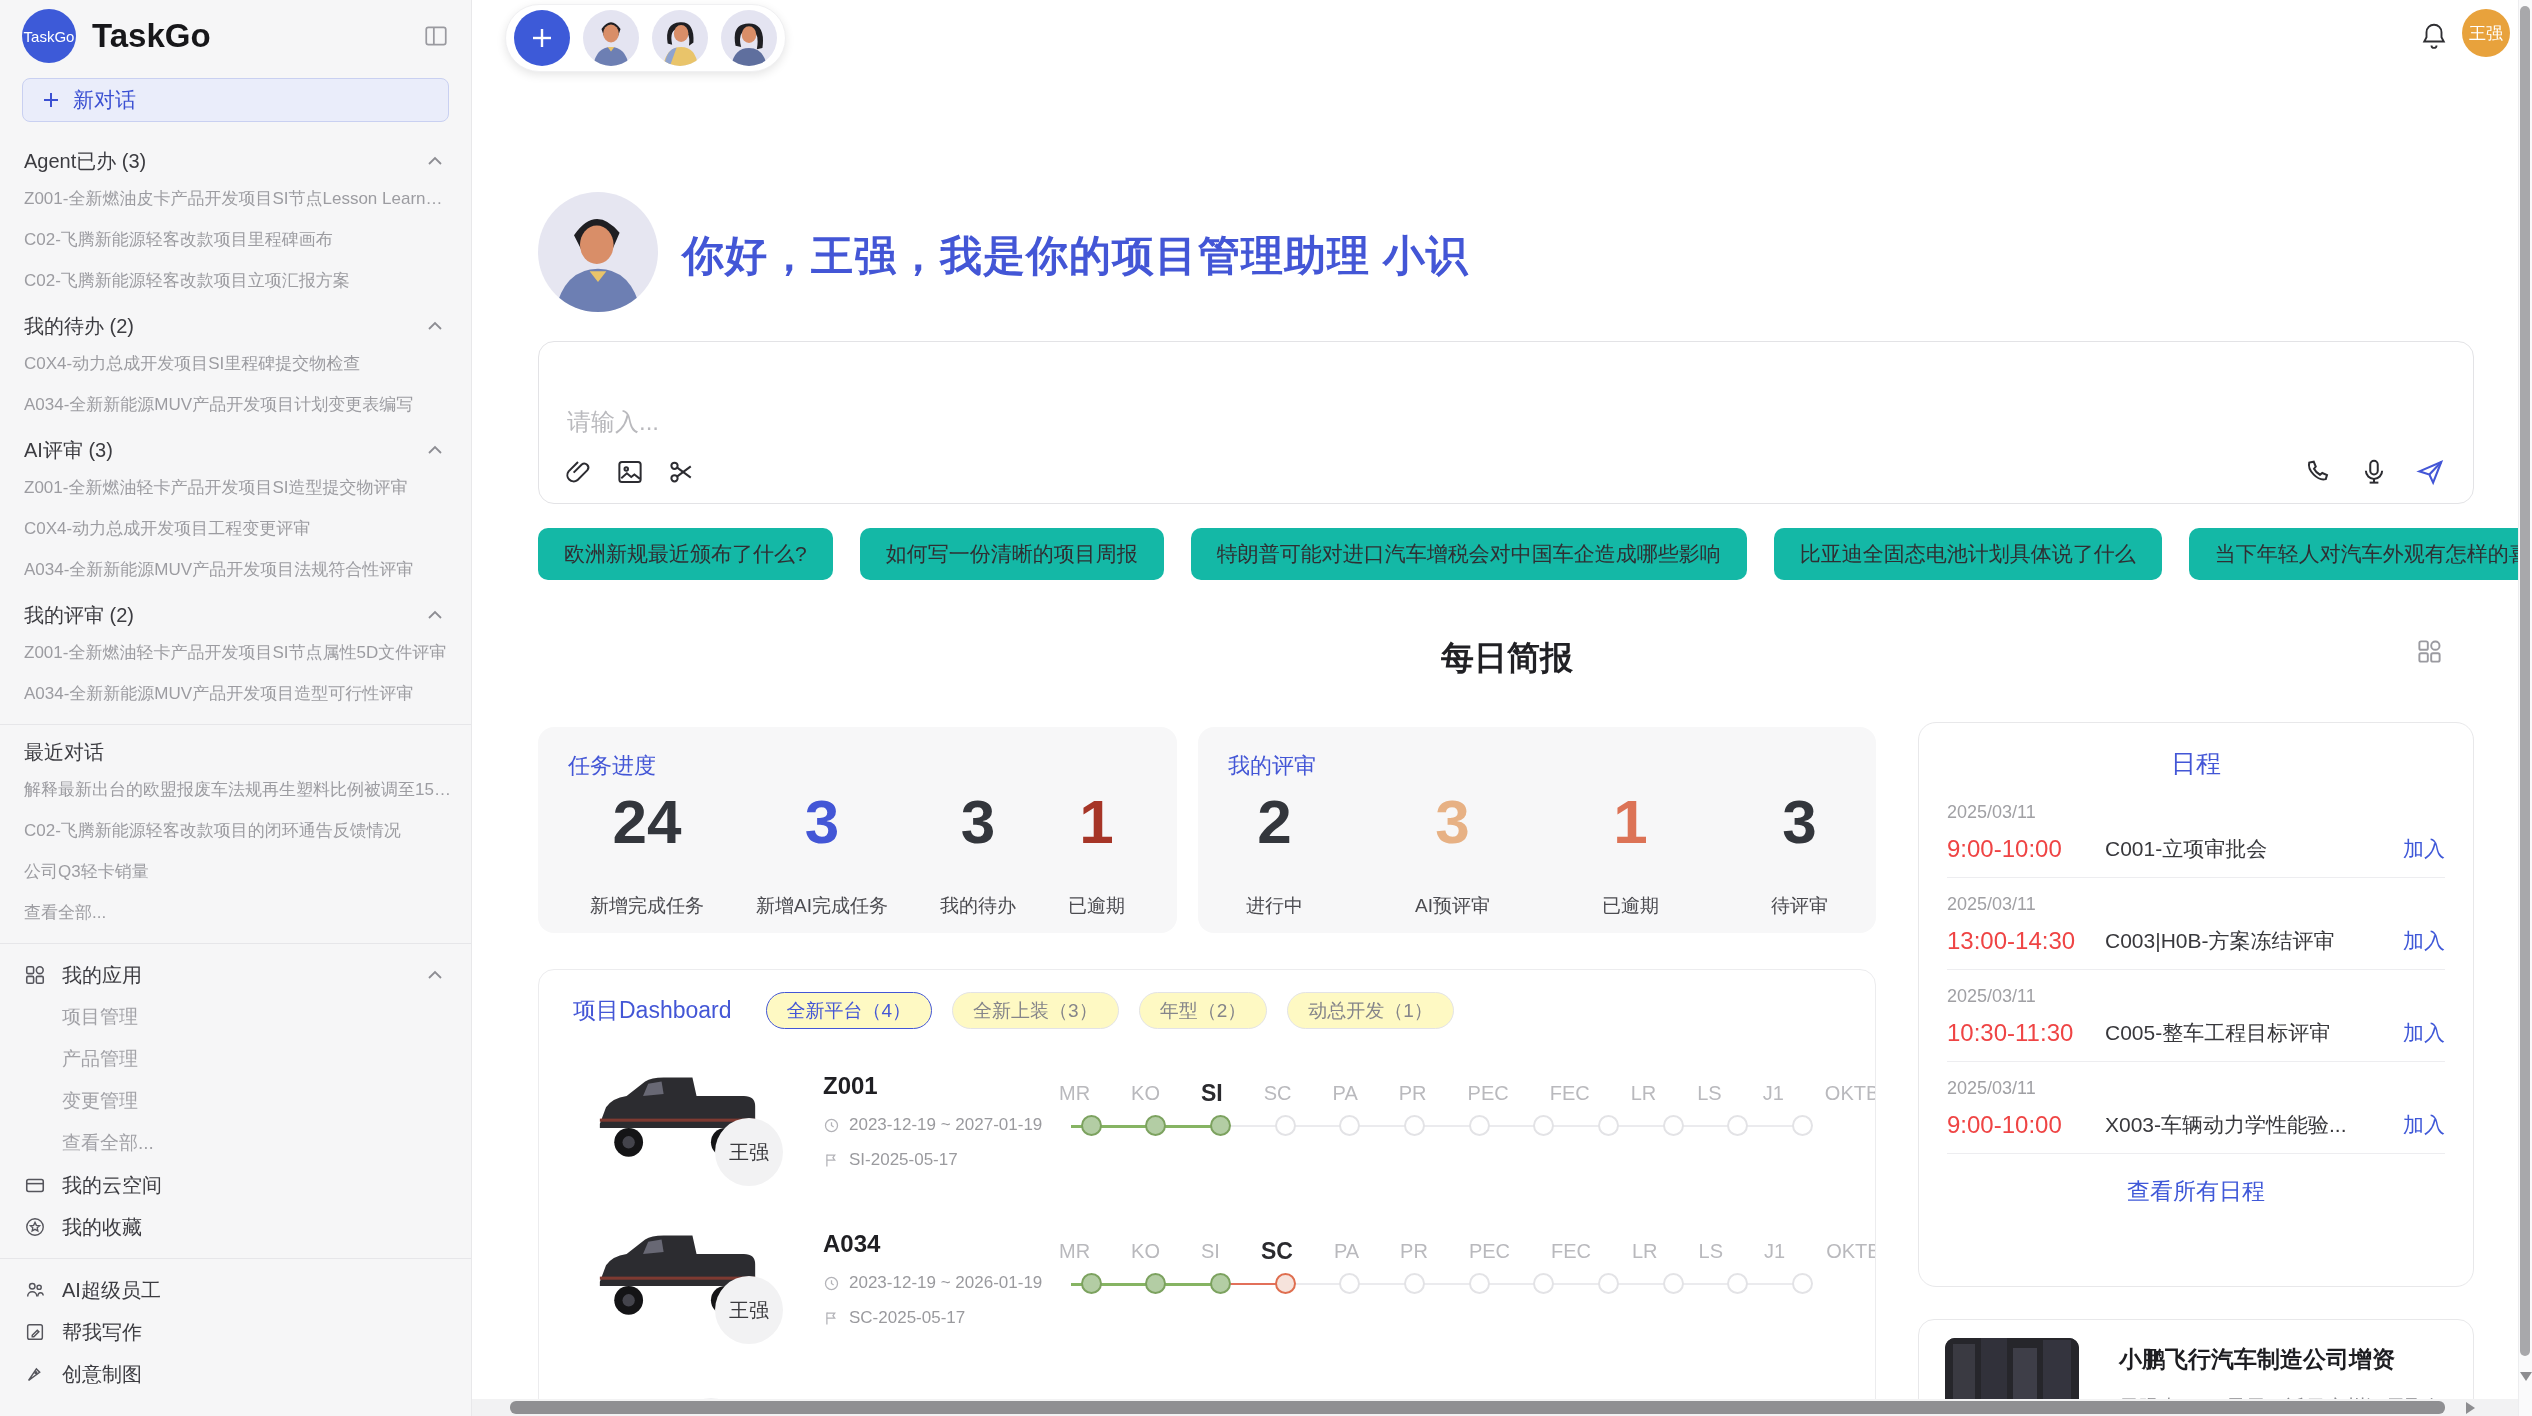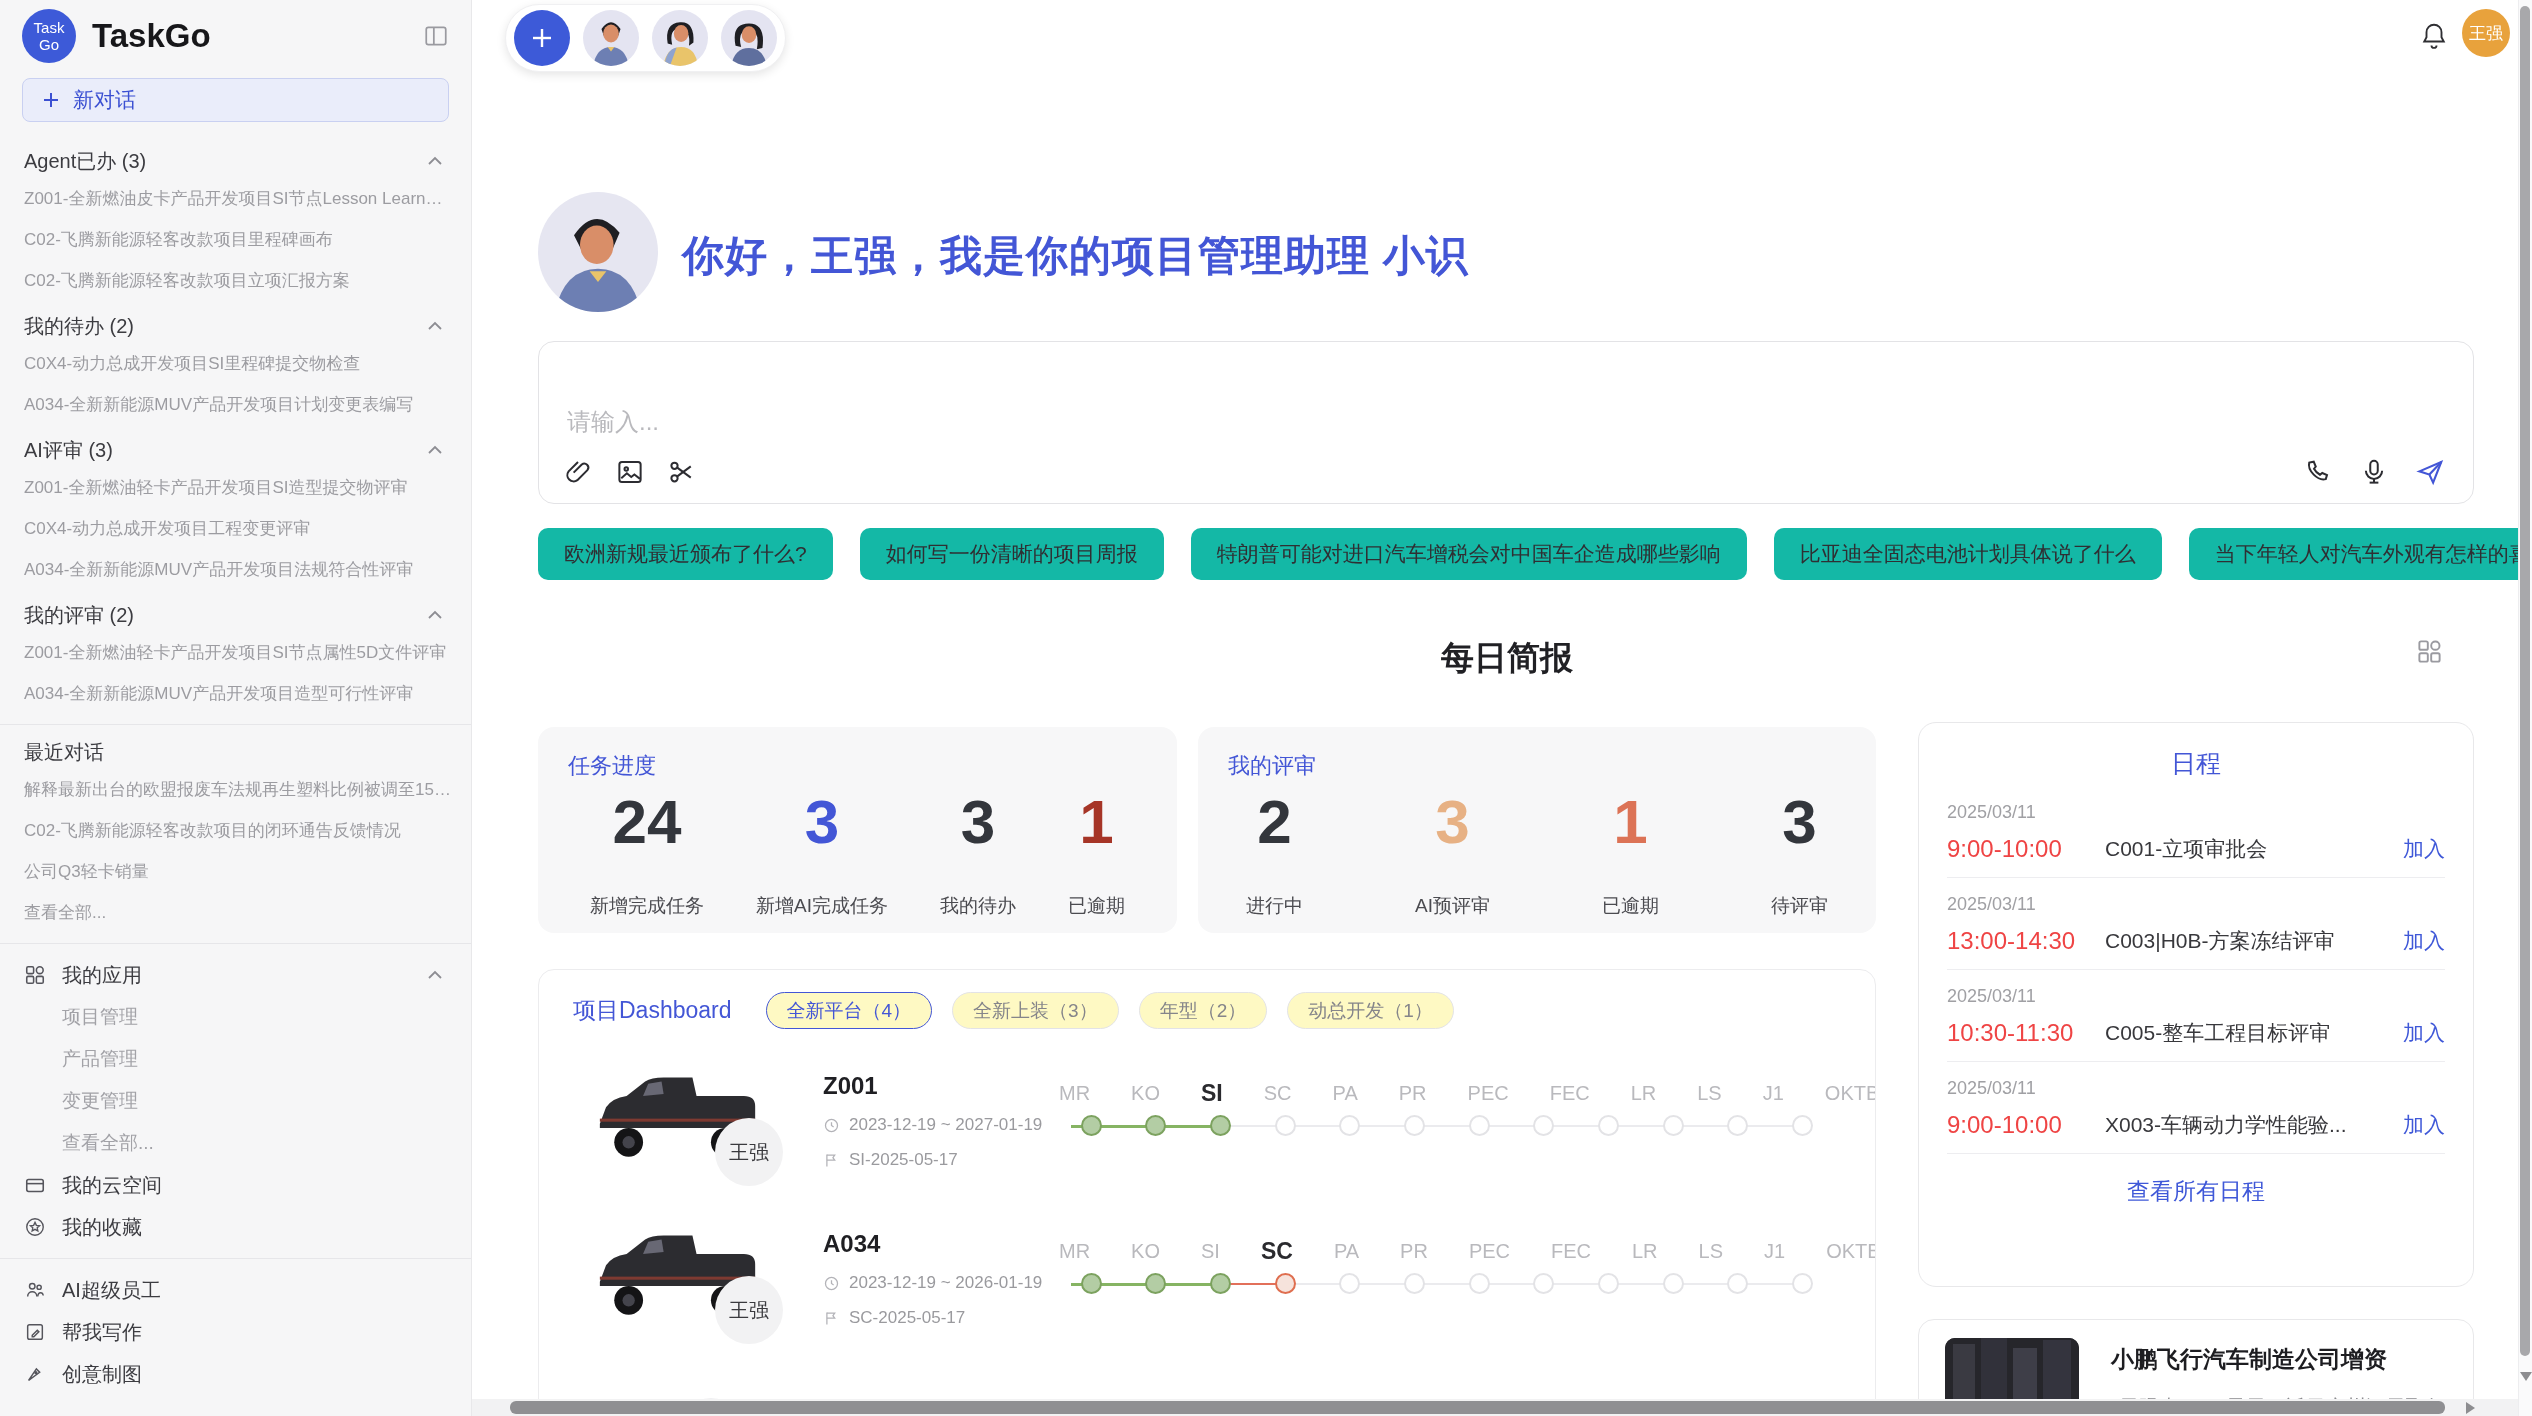--- a/index.html
+++ b/index.html
@@ -3,21 +3,21 @@
 <meta charset="utf-8">
 <style>
   * { box-sizing: border-box; margin: 0; padding: 0; }
   html,body { width:2532px; height:1416px; overflow:hidden; }
   body { font-family:"Liberation Sans","DejaVu Sans",sans-serif; background:#fff; color:#2b2b2f; }
   .page { position:relative; width:2532px; height:1416px; overflow:hidden; background:#fff; }
 
   
   .sidebar { position:absolute; left:0; top:0; width:472px; height:1416px; background:#f6f6f7; border-right:1px solid #e8e8ea; overflow:hidden; }
   .sb-head { display:flex; align-items:center; height:72px; padding:0 20px 0 22px; }
-  .logo-circle { width:54px; height:54px; border-radius:50%; background:#3d5ad8; color:#fff; display:flex; flex-direction:column; align-items:center; justify-content:center; font-size:15px; line-height:17px; font-weight:500; }
+  .logo-circle { width:54px; height:54px; border-radius:50%; background:#3d5ad8; color:#fff; display:flex; flex-direction:row; align-items:center; justify-content:center; font-size:15px; line-height:17px; font-weight:500; }
   .app-title { font-size:33px; font-weight:700; color:#17171a; margin-left:16px; flex:1; }
   .panel-toggle { width:30px; height:26px; color:#9a9aa0; cursor:pointer; }
   .new-chat { margin:6px 22px 0; height:44px; background:#eaedfa; border:1px solid #c9d0f1; border-radius:8px; display:flex; align-items:center; padding:0 18px; color:#3b50d2; font-size:21px; cursor:pointer; }
   .new-chat .plus { margin-right:12px; display:flex; }
   .sb-scroll { padding-top:14px; }
   .sb-section-head { display:flex; align-items:center; height:34px; padding:0 28px 0 24px; margin-top:8px; font-size:20px; color:#3c3c41; font-weight:500; }
   .sb-section-head .spacer { flex:1; }
   .chev { color:#8d8d93; display:flex; }
   .sb-item { height:41px; line-height:41px; padding:0 16px 0 24px; font-size:17px; color:#9c9ca1; white-space:nowrap; overflow:hidden; text-overflow:ellipsis; cursor:pointer; }
   .sb-divider { height:1px; background:#e6e6e9; margin:10px 0; }
@@ -98,21 +98,21 @@
   .sched-date { font-size:18px; color:#a0a0a4; }
   .sched-row { display:flex; align-items:center; margin-top:12px; }
   .sched-time { width:158px; font-size:24px; color:#ef4444; }
   .sched-name { flex:1; font-size:21px; color:#38383c; white-space:nowrap; overflow:hidden; text-overflow:ellipsis; }
   .sched-join { font-size:21px; color:#3f58d8; cursor:pointer; margin-left:12px; }
   .sched-all { text-align:center; font-size:23px; color:#3f58d8; margin-top:22px; cursor:pointer; }
 
   
   .news-card { position:absolute; left:1918px; top:1319px; width:556px; height:170px; background:#fff; border:1px solid #e8e8ea; border-radius:16px; overflow:hidden; }
   .news-thumb { position:absolute; left:26px; top:18px; width:134px; height:120px; border-radius:10px; overflow:hidden; background:#26262b; }
-  .news-title { position:absolute; left:192px; top:24px; width:330px; font-size:23px; font-weight:700; color:#1d1d21; }
+  .news-title { position:absolute; left:200px; top:24px; width:330px; font-size:23px; font-weight:700; color:#1d1d21; }
   .news-snippet { position:absolute; left:200px; top:72px; width:330px; font-size:20px; color:#8a8a8e; line-height:30px; }
 
   
   .vscroll-track { position:absolute; left:2518px; top:0; width:14px; height:1416px; background:#fafafb; border-left:1px solid #ededef; }
   .vscroll-thumb { position:absolute; left:2520px; top:6px; width:10px; height:1350px; border-radius:5px; background:#a8a8ab; }
   .v-arrow { position:absolute; left:2520px; top:1372px; width:0; height:0; border-left:6px solid transparent; border-right:6px solid transparent; border-top:9px solid #8d8d90; }
   .hscroll-track { position:absolute; left:472px; top:1399px; width:2046px; height:17px; background:#f2f2f3; }
   .hscroll-thumb { position:absolute; left:510px; top:1401px; width:1935px; height:13px; border-radius:6px; background:#8f8f92; }
   .h-arrow { position:absolute; left:2466px; top:1402px; width:0; height:0; border-top:6px solid transparent; border-bottom:6px solid transparent; border-left:9px solid #8d8d90; }
 

